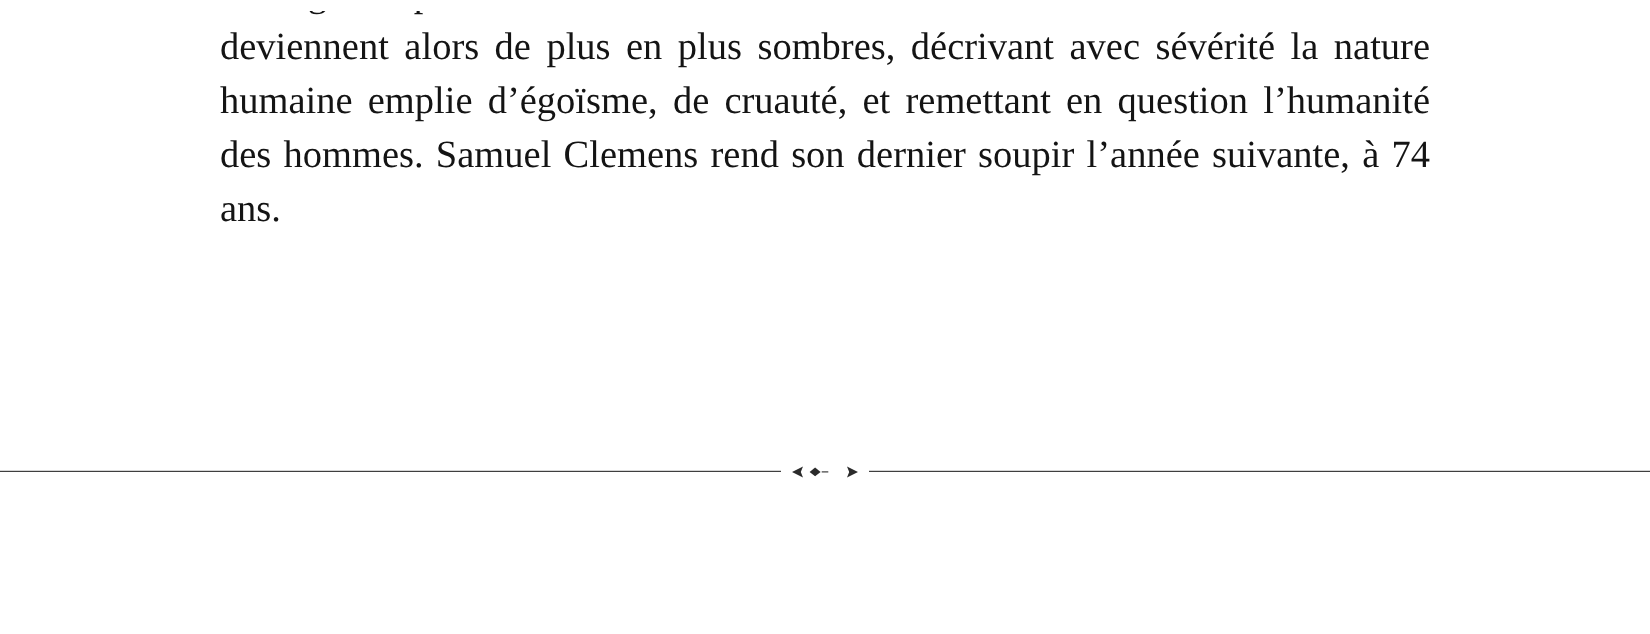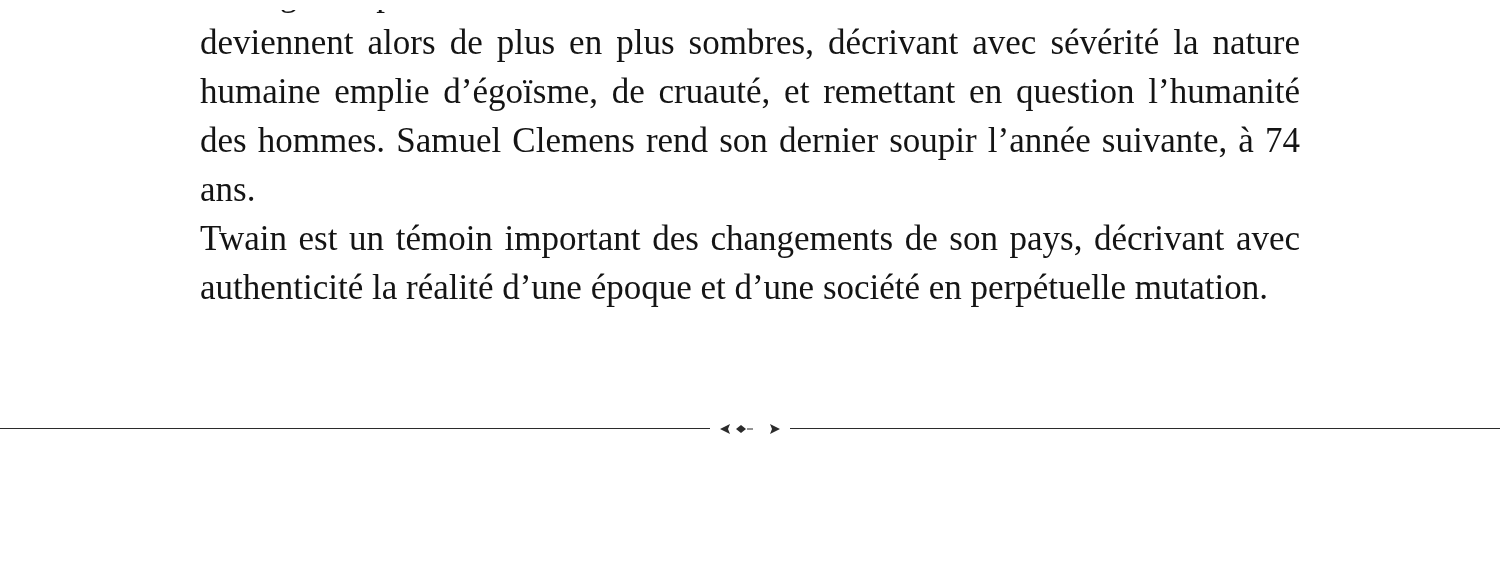--- a/index.html
+++ b/index.html
@@ -82,21 +82,20 @@
     padding: 0 4px;
   }
 </style>
 </head>
 <body>
 
 <div class="page">
 
   <div class="text-column">
     <p class="para clipped-top">ouvrages. Il perd deux de ses filles et sa femme entre 1896 et 1909. Ses écrits deviennent alors de plus en plus sombres, décrivant avec sévérité la nature humaine emplie d’égoïsme, de cruauté, et remettant en question l’humanité des hommes. Samuel Clemens rend son dernier soupir l’année suivante, à 74 ans.</p>
-    <p class="para">Twain est un témoin important des changements de son pays, décrivant avec authenticité la réalité d’une époque et d’une société en perpétuelle mutation.</p>
   </div>
 
   <div class="clip-top-line"></div>
 
   <div class="rule-wrap">
     <div class="rule-line"></div>
     <div class="rule-ornament">
       <svg width="72" height="20" viewBox="0 0 72 20">
         <polygon points="6,10 16,5 14,10 16,15" fill="#2b2b2b"></polygon>
         <polygon points="22,10 27,6 32,10 27,14" fill="#2b2b2b"></polygon>

